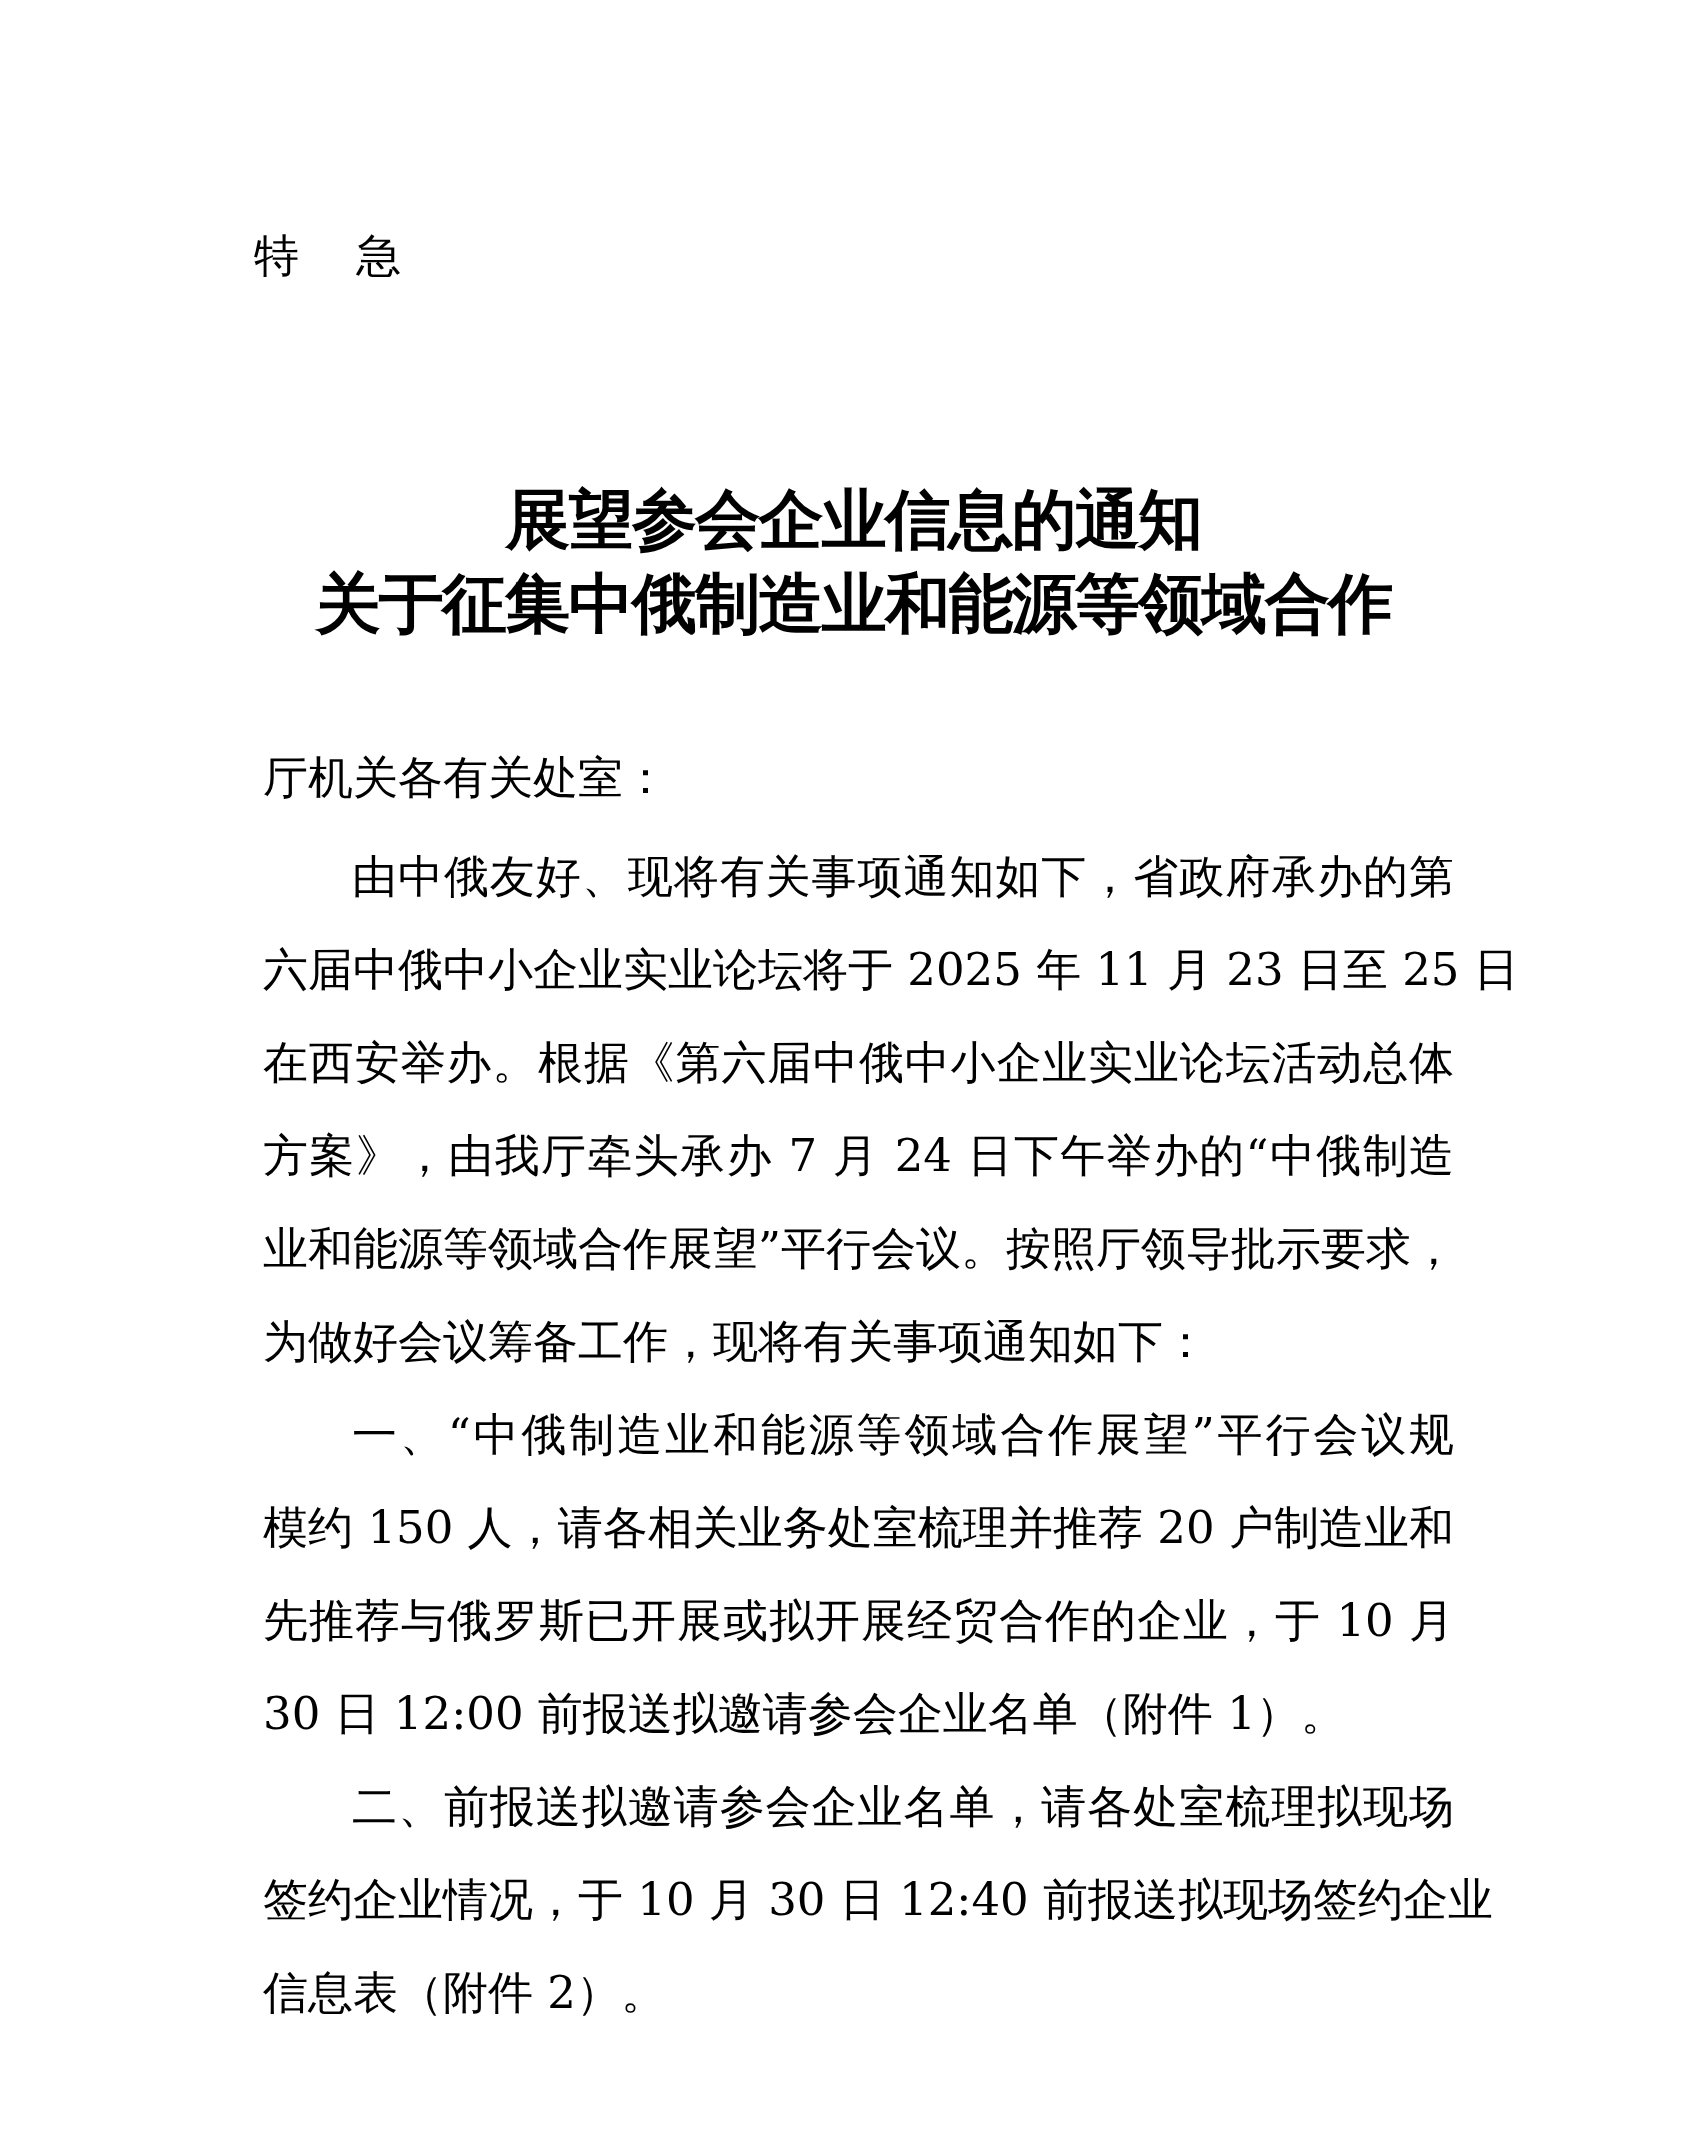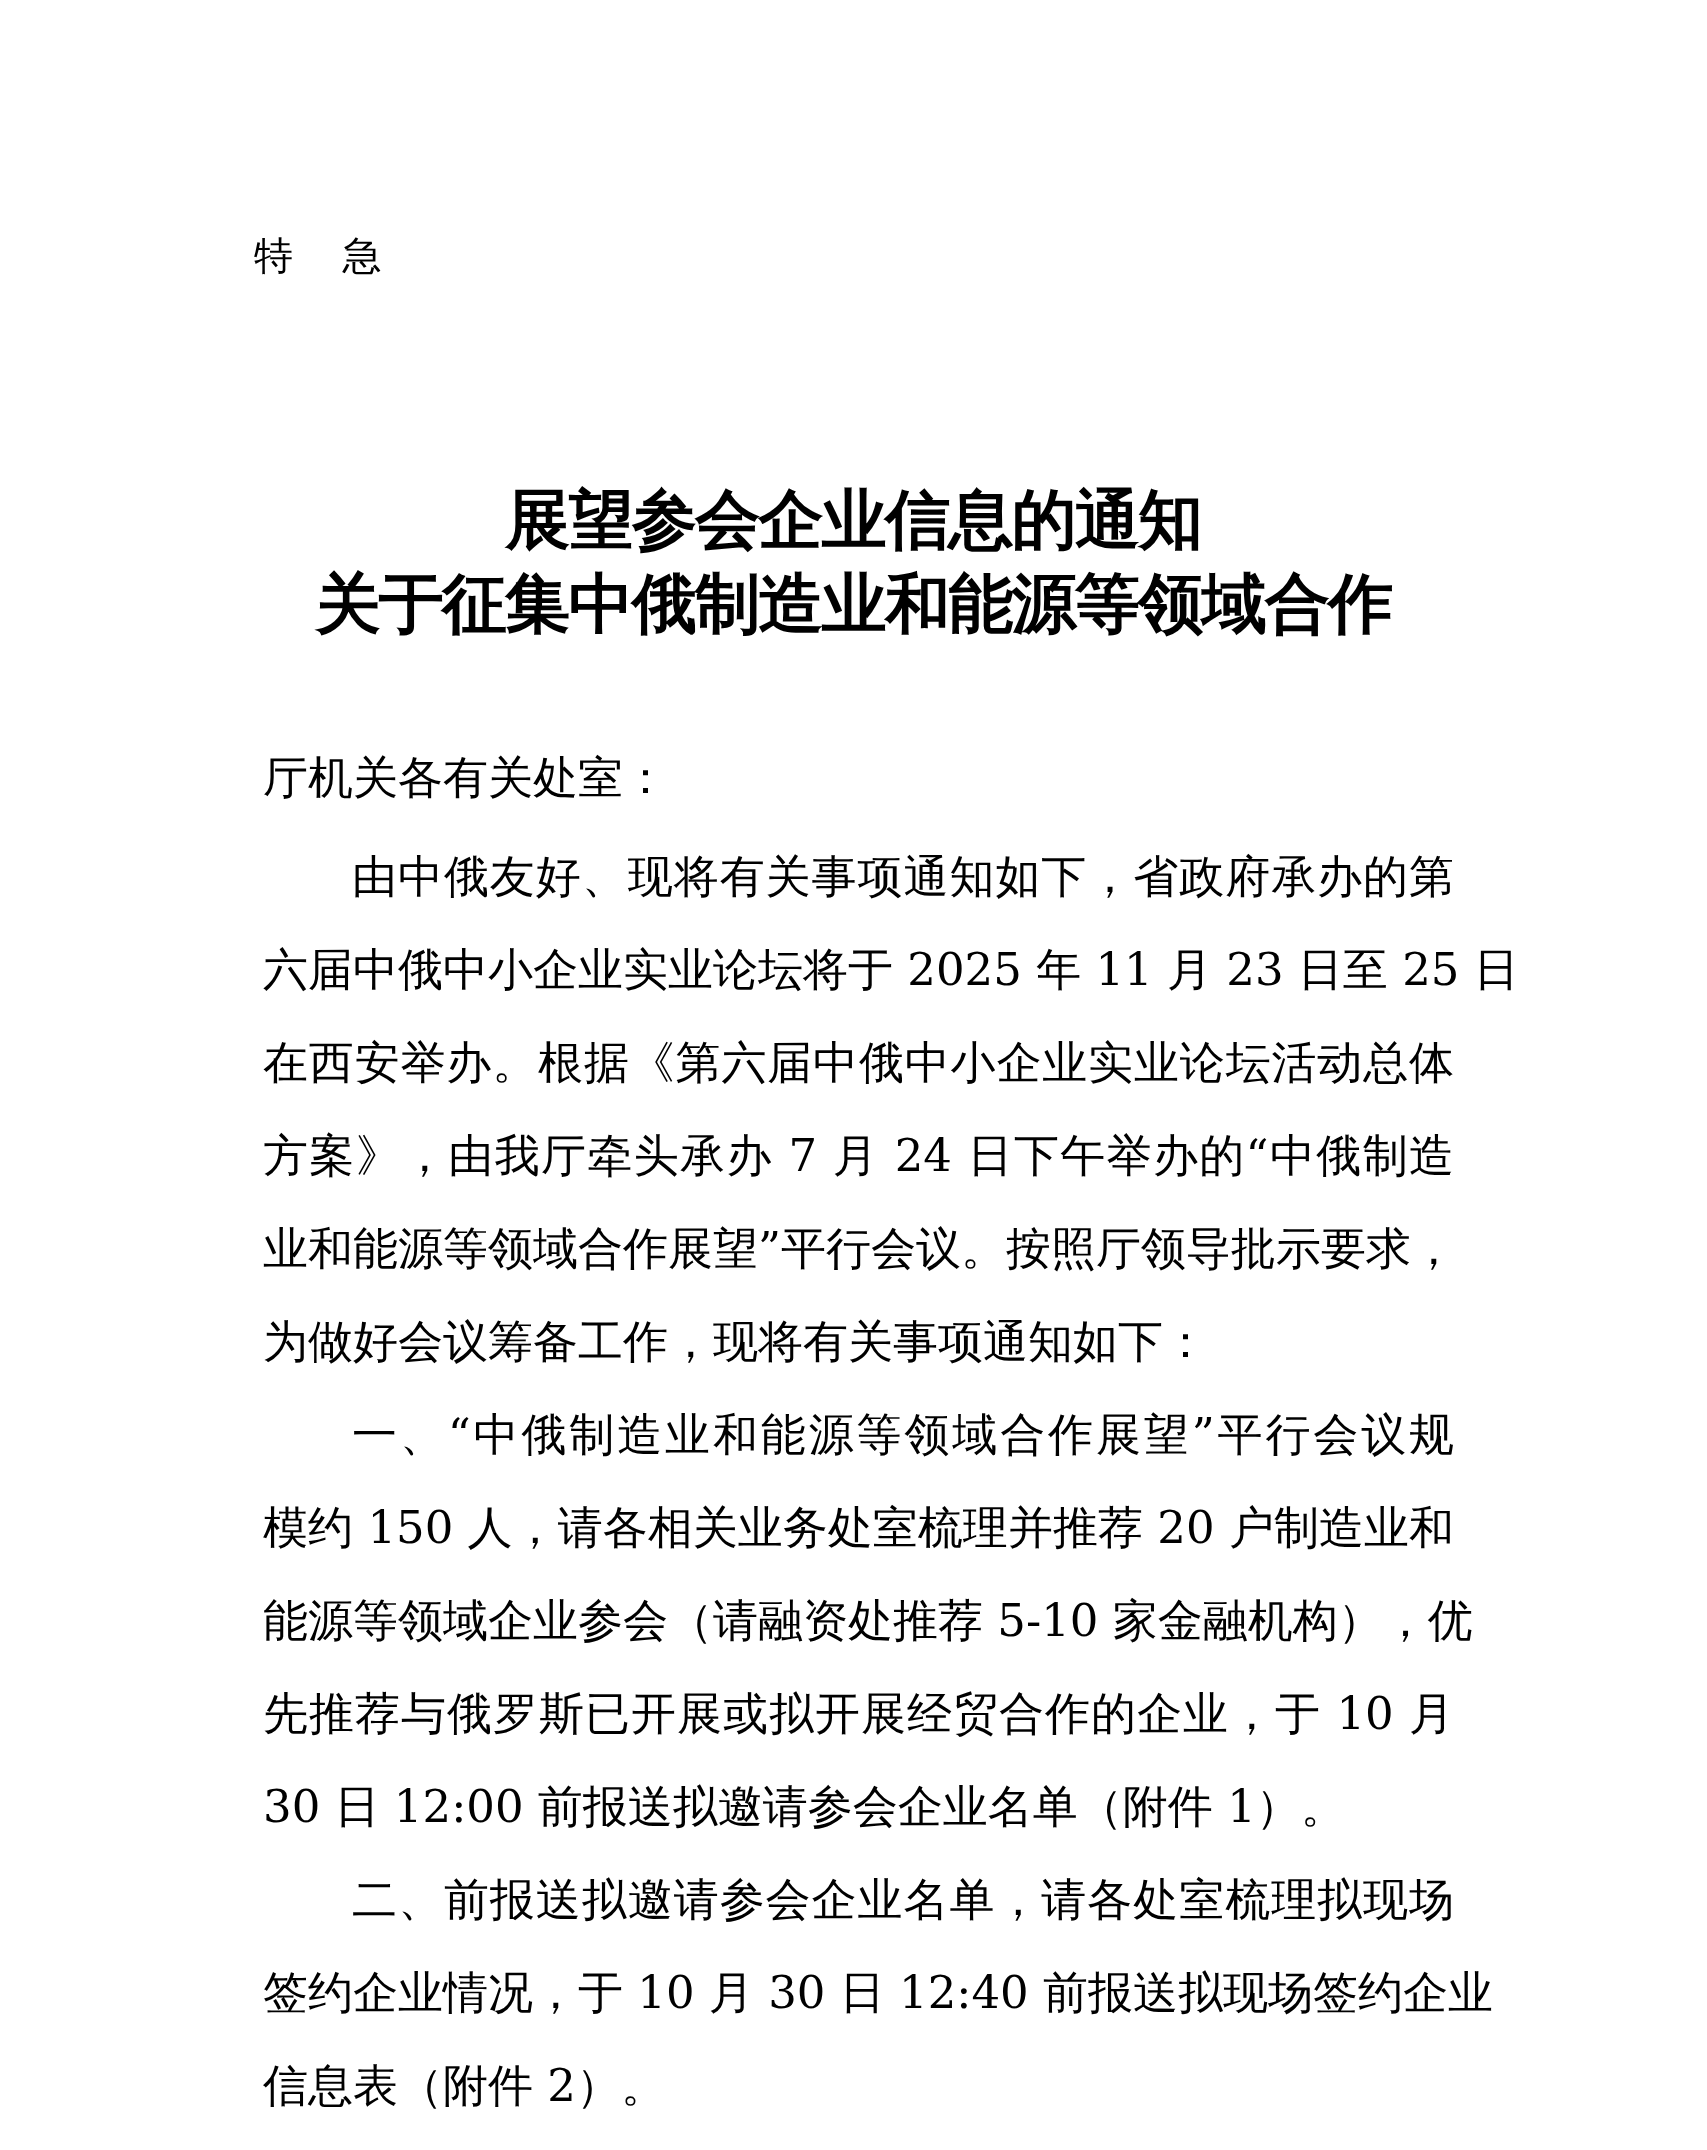--- a/index.html
+++ b/index.html
@@ -20,21 +20,21 @@
       left: 0; top: 0;
       width: 1707px;
       height: 2414px;
       background: #ffffff;
     }
     .urgency {
       position: absolute;
       left: 254px;
       top: 230px;
       font-family: "DejaVu Sans", "Liberation Sans", sans-serif;
-      font-size: 39px;
+      font-size: 45px;
       line-height: 52px;
       letter-spacing: 0;
       white-space: pre;
     }
     .title {
       position: absolute;
       left: 0;
       width: 1707px;
       top: 477px;
       text-align: center;
@@ -93,21 +93,20 @@
       <span class="line">六届中俄中小企业实业论坛将于 2025 年 11 月 23 日至 25 日</span>
       <span class="line">在西安举办。根据《第六届中俄中小企业实业论坛活动总体</span>
       <span class="line">方案》，由我厅牵头承办 7 月 24 日下午举办的“中俄制造</span>
       <span class="line">业和能源等领域合作展望”平行会议。按照厅领导批示要求，</span>
       <span class="line last">为做好会议筹备工作，现将有关事项通知如下：</span>
     </div>
 
     <div>
       <span class="line indent">一、“中俄制造业和能源等领域合作展望”平行会议规</span>
       <span class="line">模约 150 人，请各相关业务处室梳理并推荐 20 户制造业和</span>
-      <span class="line">能源等领域企业参会（请融资处推荐 5-10 家金融机构），优</span>
       <span class="line">先推荐与俄罗斯已开展或拟开展经贸合作的企业，于 10 月</span>
       <span class="line last">30 日 12:00 前报送拟邀请参会企业名单（附件 1）。</span>
     </div>
 
     <div>
       <span class="line indent">二、前报送拟邀请参会企业名单，请各处室梳理拟现场</span>
       <span class="line">签约企业情况，于 10 月 30 日 12:40 前报送拟现场签约企业</span>
       <span class="line last">信息表（附件 2）。</span>
     </div>
 

